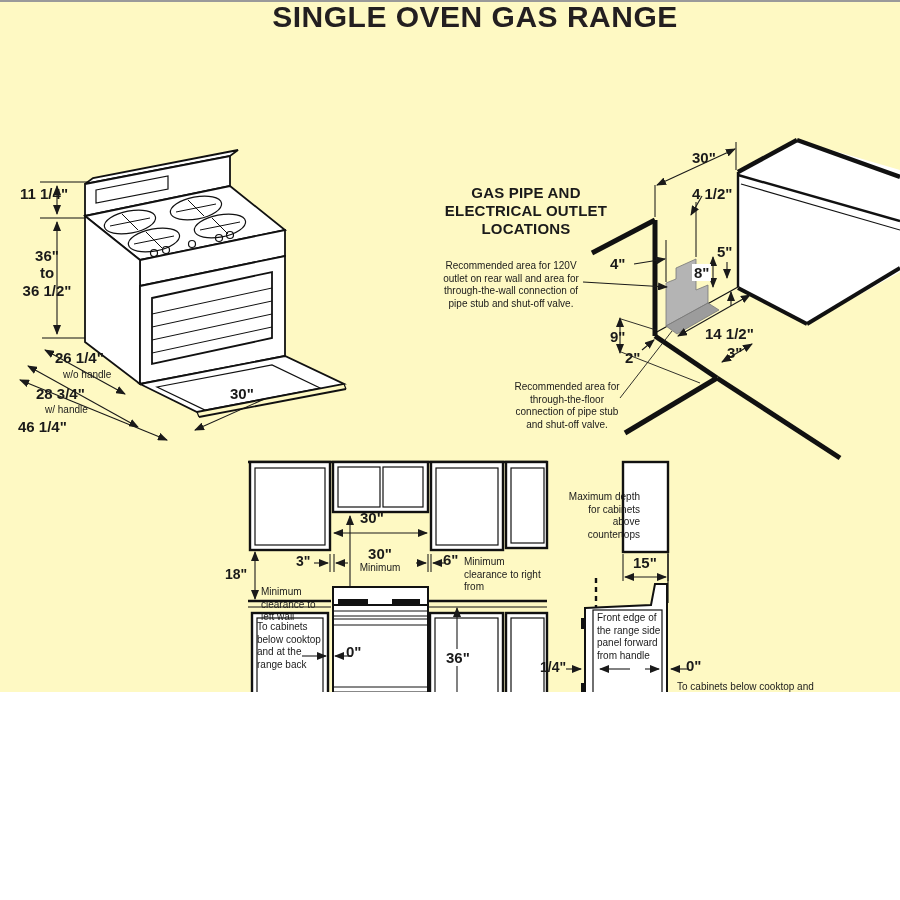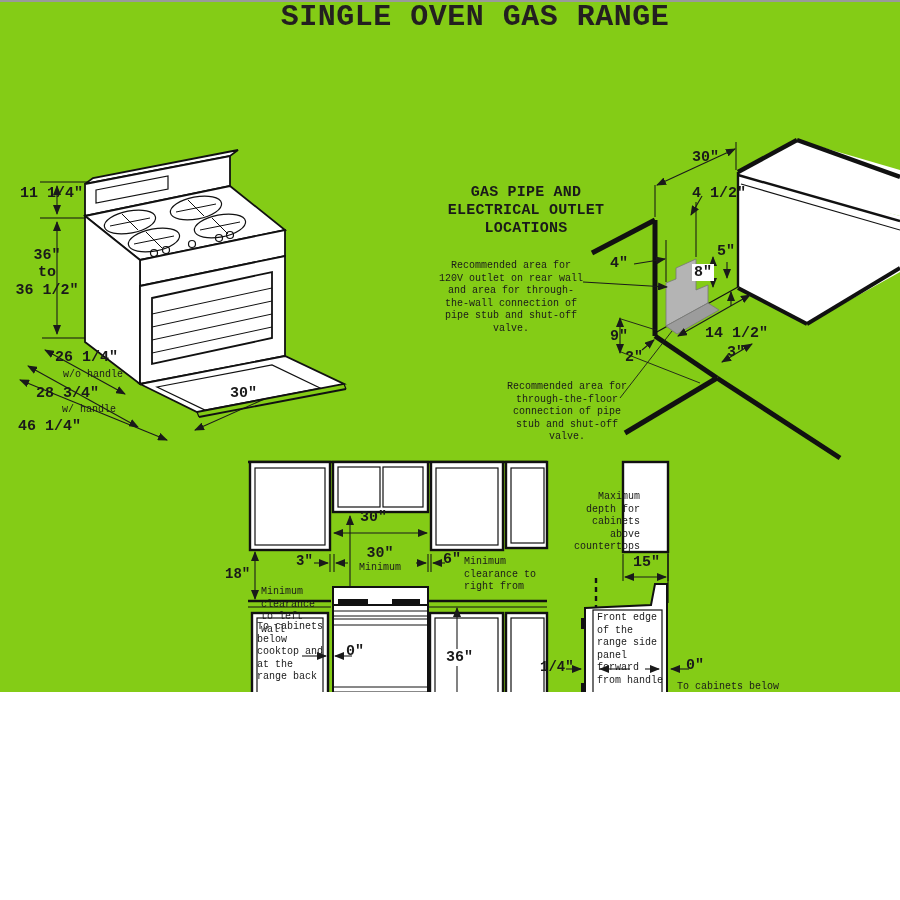--- a/index.html
+++ b/index.html
@@ -1,17 +1,17 @@
 <!DOCTYPE html>
 <html><head>
 <meta charset="utf-8">
 <style>
   html,body{margin:0;padding:0;background:#fff;}
-  #root{position:relative;width:900px;height:692px;background:#84cc16;overflow:hidden;
-        font-family:Liberation Mono, monospace;color:#1a1a1a;}
+  #root{position:relative;width:900px;height:692px;background:#fef9c3;overflow:hidden;
+        font-family:Liberation Sans, sans-serif;color:#1a1a1a;}
   .abs{position:absolute;}
   .title{font-size:30px;font-weight:700;letter-spacing:.5px;color:#231f20;text-align:center;}
   .h2{font-size:15px;font-weight:700;line-height:1.2;text-align:center;letter-spacing:.2px;}
   .dim{font-size:15px;font-weight:700;white-space:nowrap;}
   .dim14{font-size:14px;font-weight:700;white-space:nowrap;}
   .note{font-size:10px;line-height:1.25;}
   .note10{font-size:10px;line-height:1.2;}
   .wbg{background:#fff;padding:0 2px;}
   .ctr{text-align:center;}
   .rgt{text-align:right;}
@@ -117,21 +117,21 @@
 
   <div class="abs dim" style="left:20px;top:185px;">11 1/4"</div>
   <div class="abs ctr" style="left:14px;top:247px;width:66px;line-height:1.15;">
     <div class="dim">36"</div>
     <div class="dim">to</div>
     <div class="dim">36 1/2"</div>
   </div>
   <div class="abs dim" style="left:55px;top:349px;">26 1/4"</div>
   <div class="abs note10" style="left:63px;top:369px;">w/o handle</div>
   <div class="abs dim" style="left:36px;top:385px;">28 3/4"</div>
-  <div class="abs note10" style="left:45px;top:404px;margin-left:17px;">w/ handle</div>
+  <div class="abs note10" style="left:45px;top:404px;">w/ handle</div>
   <div class="abs dim" style="left:18px;top:418px;">46 1/4"</div>
   <div class="abs dim" style="left:230px;top:385px;">30"</div>
 
   <svg style="left:420px;top:140px;" width="480" height="315" viewBox="0 0 480 315">
     <defs>
       <marker id="a2" markerWidth="10" markerHeight="8" refX="9" refY="4" orient="auto-start-reverse" markerUnits="userSpaceOnUse">
         <path d="M0,0L10,4L0,8z" fill="#1a1a1a"></path>
       </marker>
     </defs>
 

